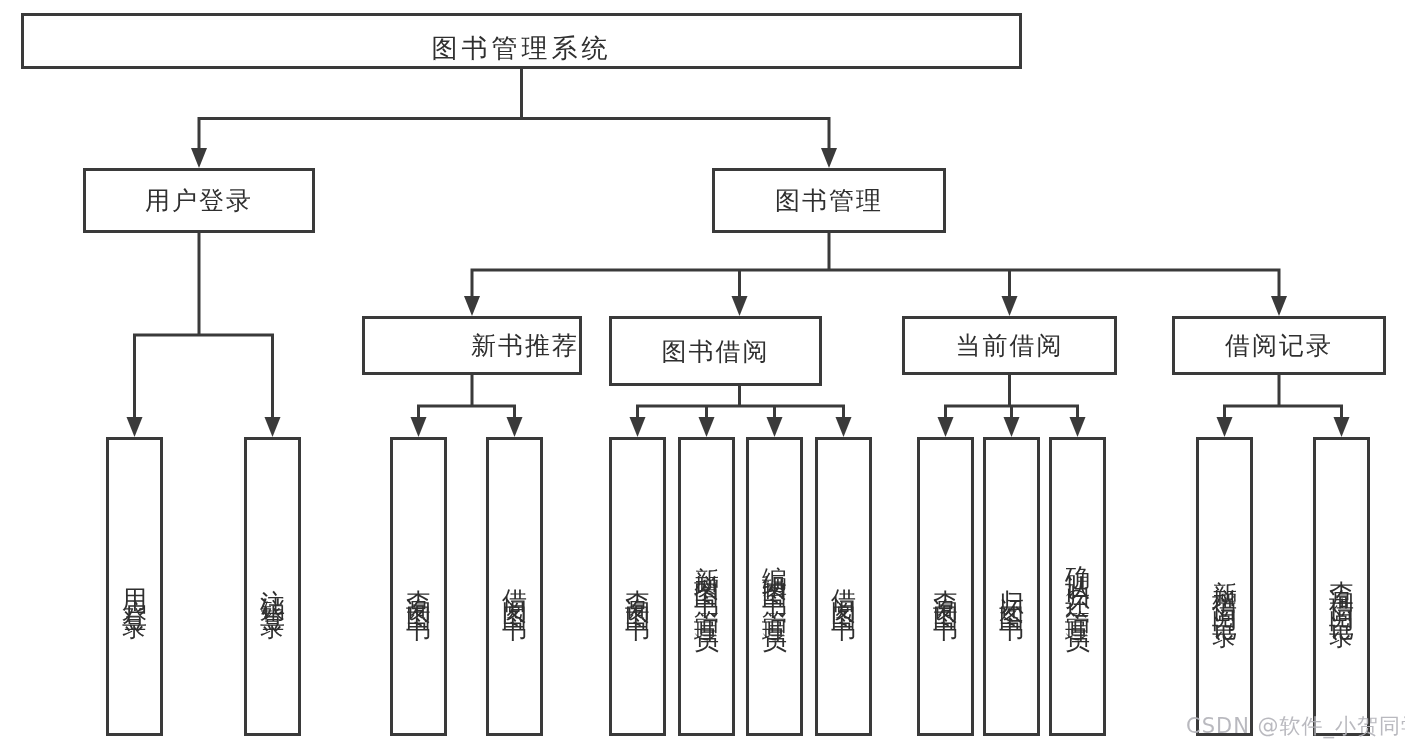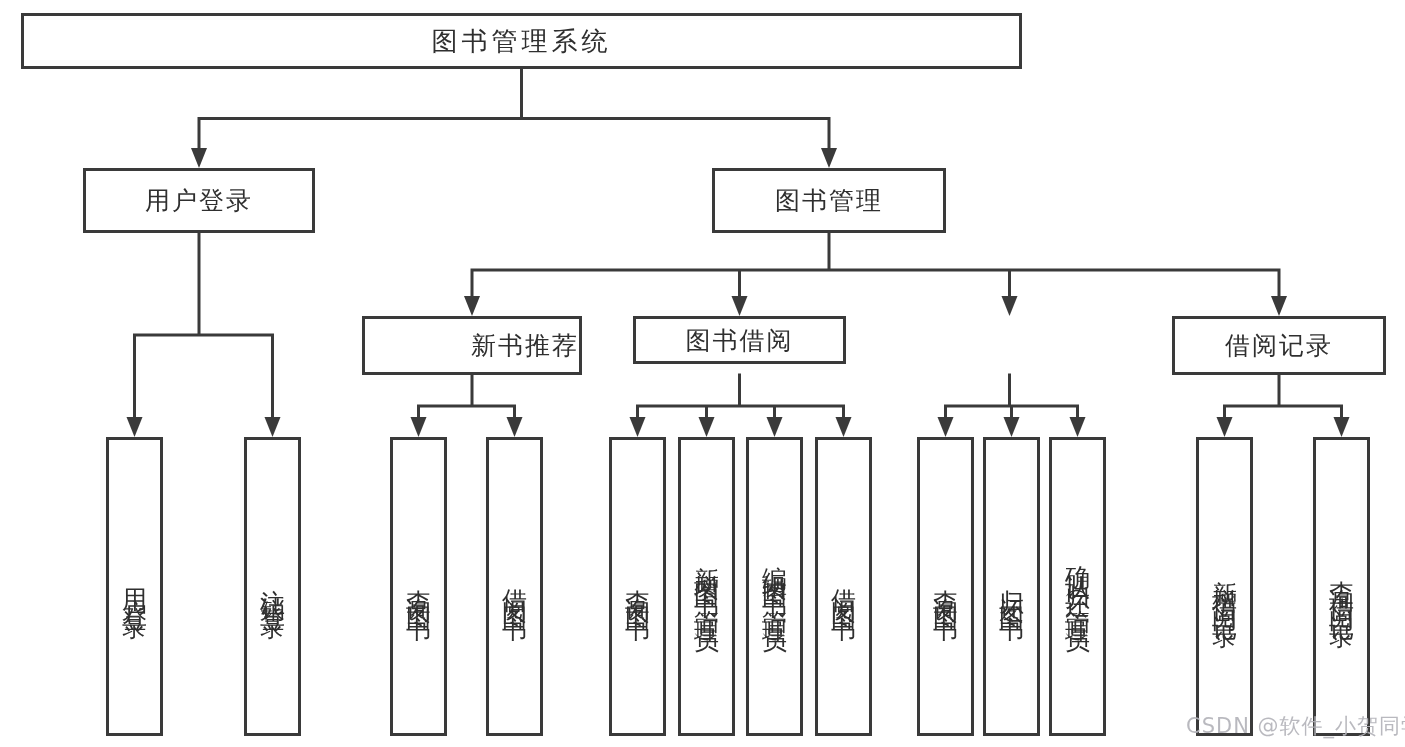--- a/index.html
+++ b/index.html
@@ -91,36 +91,39 @@
       <polygon points="766.5,417 782.5,417 774.5,437"></polygon>
       <polygon points="835.5,417 851.5,417 843.5,437"></polygon>
       <polygon points="937.5,417 953.5,417 945.5,437"></polygon>
       <polygon points="1003.5,417 1019.5,417 1011.5,437"></polygon>
       <polygon points="1069.5,417 1085.5,417 1077.5,437"></polygon>
       <polygon points="1216.5,417 1232.5,417 1224.5,437"></polygon>
       <polygon points="1333.5,417 1349.5,417 1341.5,437"></polygon>
     </g>
   </svg>
 
-  <div class="node rootbox" style="left:21px; top:13px; width:1001px; height:56px;">
+  <div class="node rootbox" style="left:21px; top:13px; width:1001px; height:56px;align-items:flex-end;">
     <span>图书管理系统</span>
   </div>
 
   <div class="node hbox" style="left:83px; top:168px; width:232px; height:65px;">
     <span>用户登录</span>
   </div>
   <div class="node hbox" style="left:712px; top:168px; width:234px; height:65px;">
     <span>图书管理</span>
   </div>
 
   <div class="node hbox" style="left:362px; top:316px; width:220px; height:59px;justify-content:flex-end;">
     <span>新书推荐</span>
   </div>
-  <div class="node hbox" style="left:633px; top:316px; width:213px; height:48px;">
+  <div class="node hbox" style="left:609px; top:316px; width:213px; height:70px;">
     <span>图书借阅</span>
+  </div>
+  <div class="node hbox" style="left:902px; top:316px; width:215px; height:59px;">
+    <span>当前借阅</span>
   </div>
   <div class="node hbox" style="left:1172px; top:316px; width:214px; height:59px;">
     <span>借阅记录</span>
   </div>
 
   <div class="node vbox" style="left:106px; top:437px; width:57px; height:299px;">
     <span class="vtext">用户登录</span>
   </div>
   <div class="node vbox" style="left:244px; top:437px; width:57px; height:299px;">
     <span class="vtext">注销登录</span>

